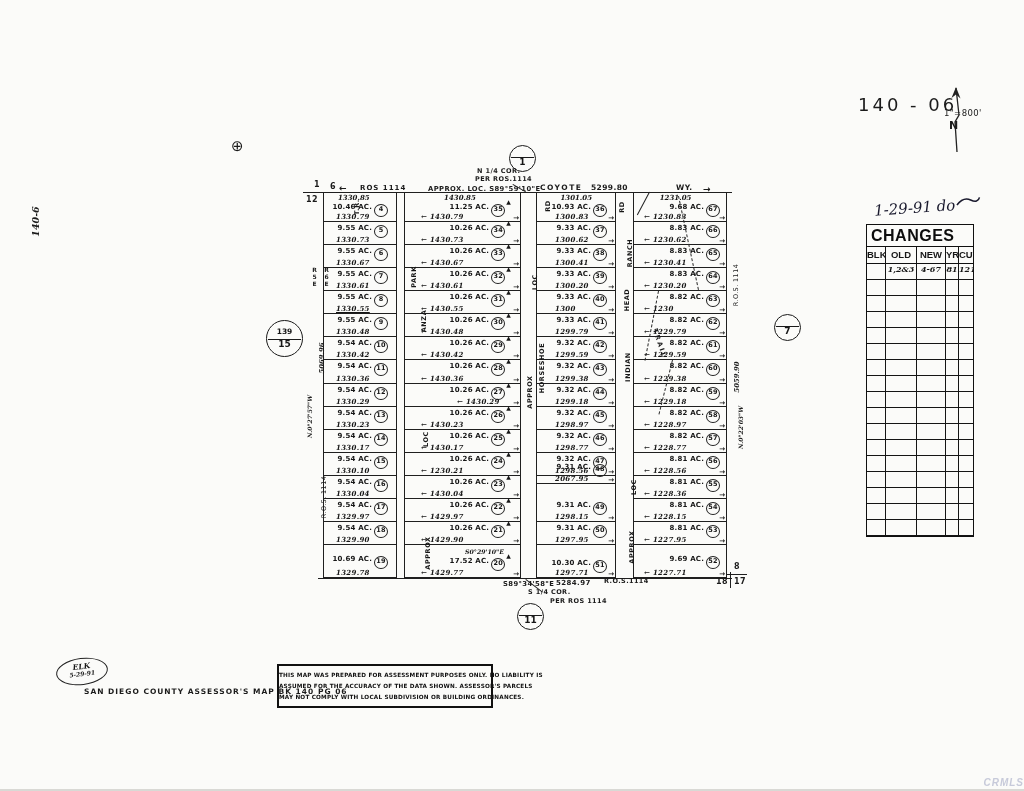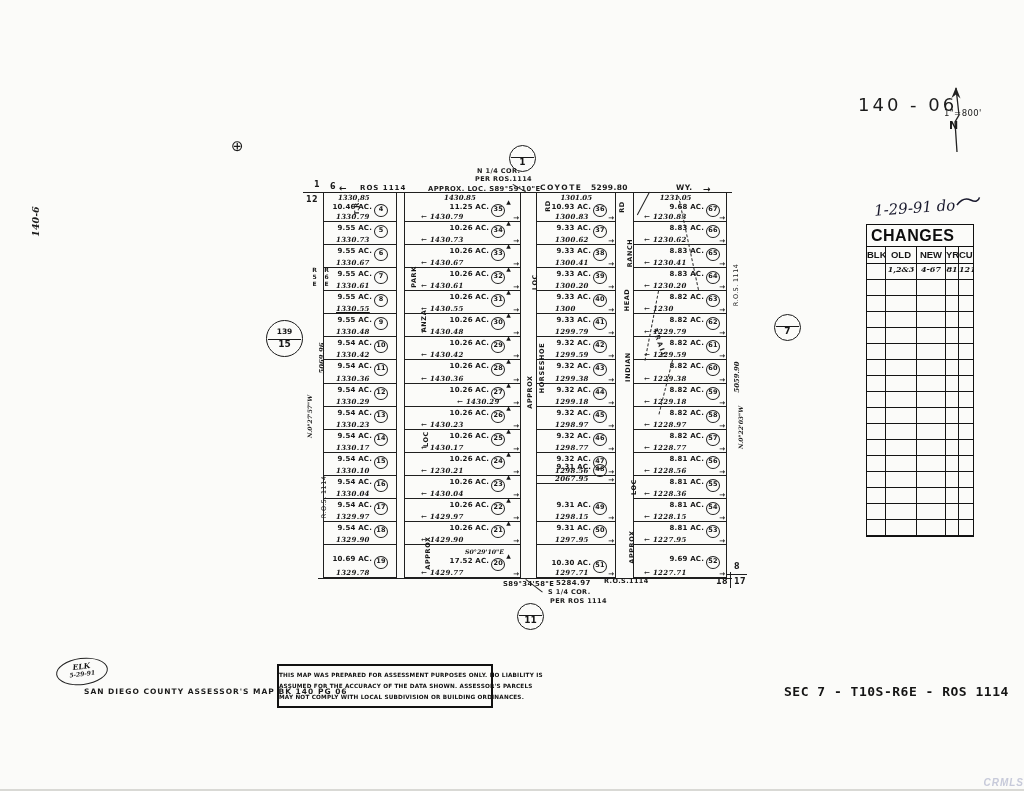--- a/index.html
+++ b/index.html
@@ -565,21 +565,21 @@
   <div class="hline" style="left:513px;top:184px;width:15px;transform:rotate(30deg);transform-origin:left top"></div>
   <div class="cref" style="left:509px;top:145px;width:27px;height:27px">
     <div class="chord"></div>
     <div class="num">1</div>
   </div>
 
   <div class="t" style="left:503px;top:580px;font-size:6.8px">S89°34'58"E</div>
   <div class="t" style="left:556px;top:579px;font-size:7px">5284.97</div>
   <div class="t" style="left:604px;top:577px;font-size:6.5px">R.O.S.1114</div>
   <div class="hline" style="left:526px;top:579px;width:21px;transform:rotate(37deg);transform-origin:left top"></div>
-  <div class="t" style="left:548px;top:588px;font-size:6.5px">S 1/4 COR.</div>
+  <div class="t" style="left:528px;top:588px;font-size:6.5px">S 1/4 COR.</div>
   <div class="t" style="left:550px;top:597px;font-size:6.5px">PER ROS 1114</div>
   <div class="cref" style="left:517px;top:603px;width:27px;height:27px">
     <div class="chord"></div>
     <div class="num">11</div>
   </div>
 
   <div class="cref" style="left:774px;top:314px;width:27px;height:27px">
     <div class="chord"></div>
     <div class="num">7</div>
   </div>
@@ -612,16 +612,15 @@
   <div id="stamp">
     <div class="l1">ELK</div>
     <div class="l2">5-29-91</div>
   </div>
   <div class="t" style="left:84px;top:687px;font-size:7.5px;letter-spacing:1px">SAN DIEGO COUNTY ASSESSOR'S MAP BK 140 PG 06</div>
   <div id="disclaimer">
     <div>THIS MAP WAS PREPARED FOR ASSESSMENT PURPOSES ONLY.   NO LIABILITY IS</div>
     <div>ASSUMED FOR THE ACCURACY OF THE DATA SHOWN.    ASSESSOR'S PARCELS</div>
     <div>MAY NOT COMPLY WITH LOCAL SUBDIVISION OR BUILDING ORDINANCES.</div>
   </div>
-  <div style="position:absolute;left:784px;top:684px;font:bold 13px 'DejaVu Sans Mono',monospace;letter-spacing:.5px;color:#141414;white-space:nowrap">SEC 7 - T10S-R6E - ROS 1114</div>
   <div id="watermark">CRMLS</div>
   <div id="scanedge"></div>
 </div>
 
 </body></html>

